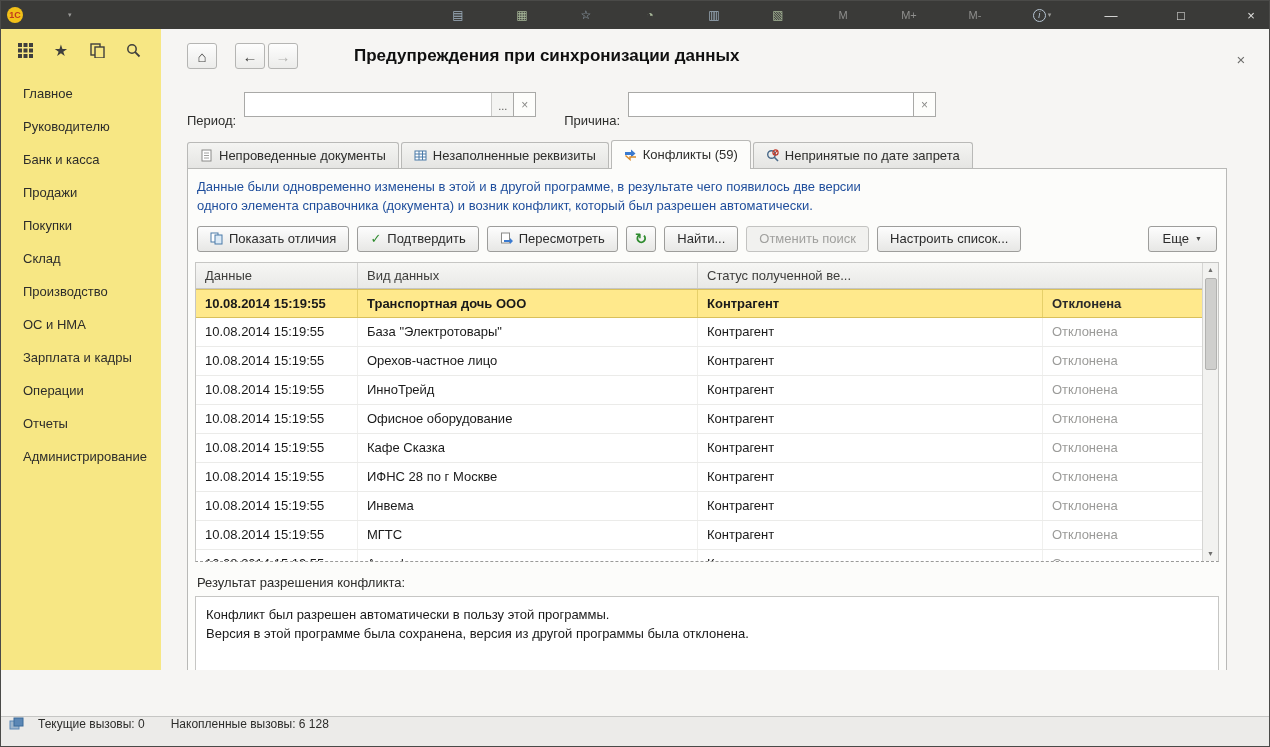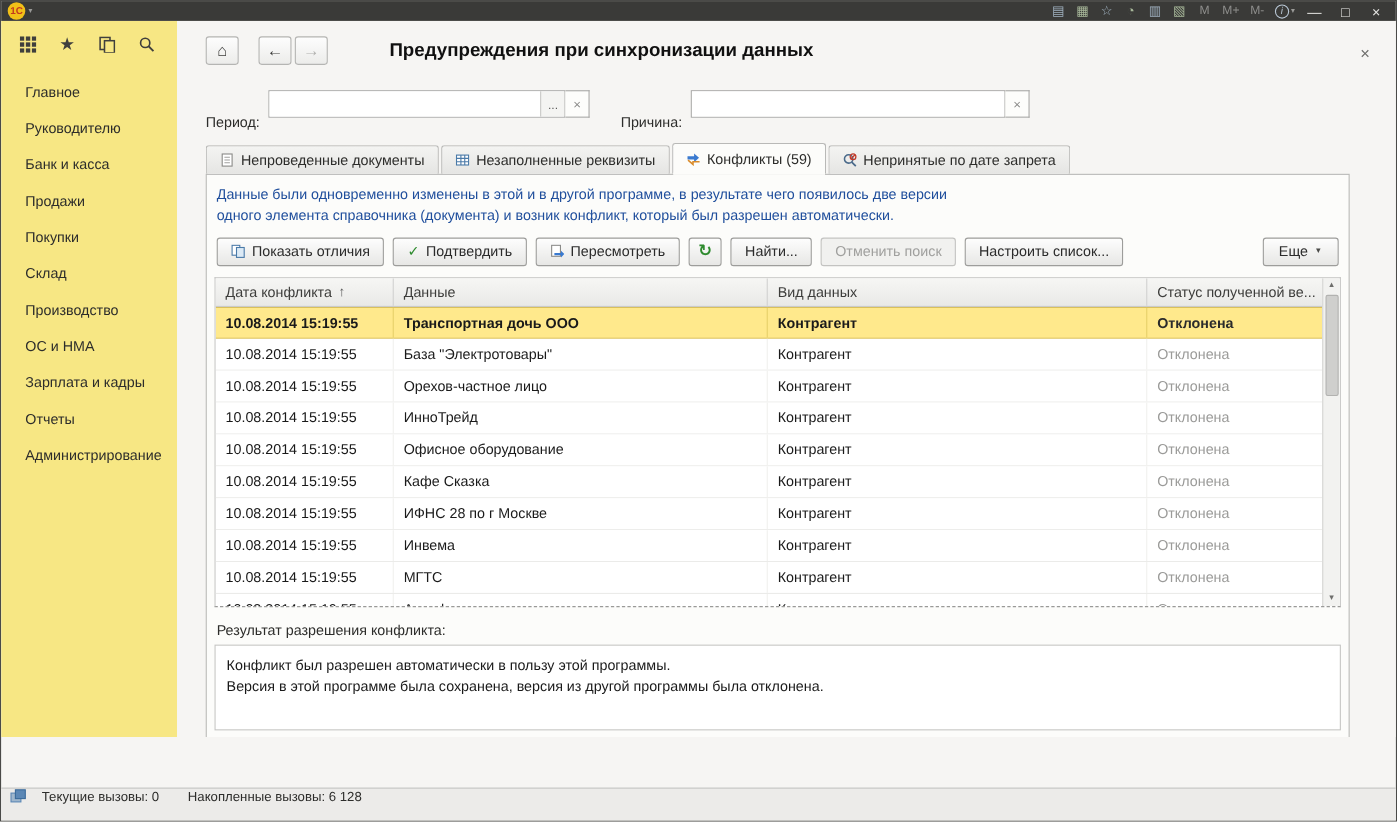--- a/index.html
+++ b/index.html
@@ -2,21 +2,21 @@
 <html><head>
 <meta charset="utf-8">
 <style>
   * { box-sizing: border-box; margin: 0; padding: 0; }
   html,body { width:1270px; height:747px; }
   body { font-family: "Liberation Sans", "DejaVu Sans", sans-serif; font-size:13px; color:#1a1a1a; }
 
   .window { width:1270px; height:747px; display:flex; flex-direction:column; border:1px solid #4a4a48; background:#f6f5f3; overflow:hidden; }
 
   
-  .titlebar { height:18px; background:#3a3a38; display:flex; align-items:center; padding:0 4px 0 6px; color:#d8d8d6; font-size:12px; flex:0 0 auto; }
+  .titlebar { height:28px; background:#3a3a38; display:flex; align-items:center; padding:0 4px 0 6px; color:#d8d8d6; font-size:12px; flex:0 0 auto;gap:42px; }
   .logo { width:16px; height:16px; border-radius:50%; background:#f2c018; color:#c23a1e; font-size:9px; font-weight:bold; display:flex; align-items:center; justify-content:center; margin-right:3px; }
   .logo-arrow { color:#9a9a98; font-size:7px; margin-right:8px; }
   .tb-title { white-space:nowrap; overflow:hidden; }
   .tb-spacer { flex:1; }
   .tb-icon { width:22px; text-align:center; color:#9fb0bf; font-size:12px; cursor:default; }
   .tb-icon:nth-child(odd) { color:#a8b89a; }
   .tb-mem { width:24px; text-align:center; color:#8f8f8d; font-size:11px; }
   .tb-info { width:26px; display:flex; align-items:center; justify-content:center; gap:2px; }
   .info-circle { width:13px; height:13px; border-radius:50%; border:1px solid #b8c6d4; color:#b8c6d4; font-size:9px; font-style:italic; display:flex; align-items:center; justify-content:center; }
   .tb-info-arrow { color:#9a9a98; font-size:7px; }
@@ -170,20 +170,21 @@
           <div class="side-item"><span>Покупки</span></div>
 
           <div class="side-item"><span>Склад</span></div>
 
           <div class="side-item"><span>Производство</span></div>
 
           <div class="side-item"><span>ОС и НМА</span></div>
 
           <div class="side-item"><span>Зарплата и кадры</span></div>
 
+          <div class="side-item"><span>Операции</span></div>
 
           <div class="side-item"><span>Отчеты</span></div>
 
 
           <div class="side-item"><span>Администрирование</span></div>
         </div>
     </div>
 
     <div class="main">
 
@@ -293,24 +294,20 @@
           <div class="tbtn more-btn">
             <span>Еще</span>
             <span class="more-arrow">▼</span>
           </div>
         </div>
 
         <div class="table-wrap">
           <div class="grid">
             <div class="thead">
               <div class="th">
-                <span>Дата конфликта</span>
-                <span class="sort-arrow">↑</span>
-              </div>
-              <div class="th">
                   <span>Данные</span>
                 </div>
               <div class="th">
                   <span>Вид данных</span>
                 </div>
               <div class="th">
                   <span>Статус полученной ве...</span>
                 </div>
             </div>
             <div class="tbody">

